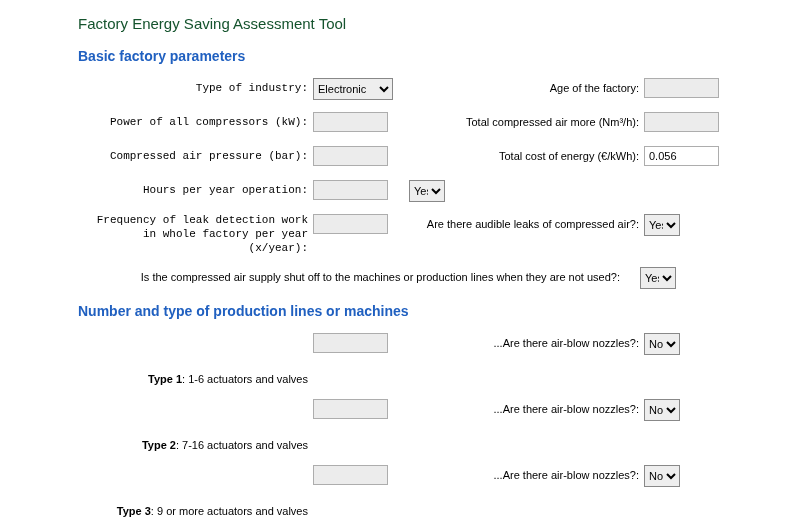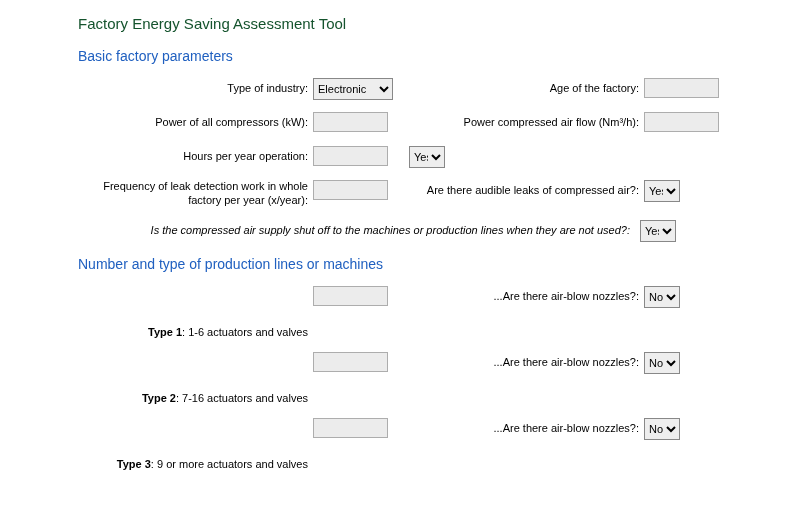--- a/index.html
+++ b/index.html
@@ -16,21 +16,21 @@
     }
     .title {
       color: #14532d;
       font-size: 15px;
       font-weight: normal;
       margin-bottom: 16px;
     }
     .section-header {
       color: #2060c0;
       font-size: 14px;
-      font-weight: normal;
+      font-weight: bold;
       margin-bottom: 14px;
     }
     .row {
       display: flex;
       align-items: flex-start;
       margin-bottom: 12px;
       font-size: 11px;
       color: #000;
     }
     .row.tight { margin-bottom: 8px; }
@@ -41,21 +41,21 @@
       font-size: 11px;
       line-height: 1.25;
       display: flex;
       align-items: center;
       justify-content: flex-end;
       min-height: 22px;
     }
     .label-multiline {
       min-height: 28px;
     }
-    .left-label { width: 235px; }
+    .left-label { width: 235px; font-family: Liberation Mono, monospace; }
     .right-label { width: 235px; }
     .gap { width: 16px; }
     input.text-input {
       width: 75px;
       height: 20px;
       border: 1px solid #adadad;
       background: #ececec;
       font-size: 11px;
       padding: 0 4px;
     }
@@ -68,29 +68,28 @@
       border: 1px solid #888;
       background: #eee;
       font-size: 11px;
     }
     select.dropdown.small {
       width: 36px;
     }
     .full-row-label {
       text-align: left;
       width: 562px;
-      padding-right: 10px;
+      padding-right: 20px;
       font-size: 11px;
       color: #000;
       line-height: 1.25;
       min-height: 22px;
       display: flex;
       align-items: center;
       justify-content: flex-end;
-      font-style: italic;
     }
     .type-label {
       text-align: right;
       width: 235px;
       padding-right: 5px;
       font-size: 11px;
       color: #000;
       line-height: 1.25;
       min-height: 22px;
       display: flex;
@@ -116,24 +115,31 @@
     </select>
     <div class="gap"></div>
     <div class="label right-label">Age of the factory:</div>
     <input class="text-input" type="text" value="" style="">
   </div>
 
   <div class="row">
     <div class="label left-label">Power of all compressors (kW):</div>
     <input class="text-input" type="text" value="" style="">
     <div class="gap" style="width:21px;"></div>
-    <div class="label right-label">Power compressed air flow (Nm³/h):</div>
-    <input class="text-input" type="text" value="" style="">
-  </div>
-
+    <div class="label right-label">Total compressed air more (Nm³/h):</div>
+    <input class="text-input" type="text" value="" style="">
+  </div>
+
+  <div class="row">
+    <div class="label left-label">Compressed air pressure (bar):</div>
+    <input class="text-input" type="text" value="" style="">
+    <div class="gap" style="width:21px;"></div>
+    <div class="label right-label">Total cost of energy (€/kWh):</div>
+    <input class="text-input white" type="text" value="0.056" style="">
+  </div>
 
   <div class="row">
     <div class="label left-label">Hours per year operation:</div>
     <input class="text-input" type="text" value="" style="">
     <div class="gap" style="width:21px;"></div>
     <select class="dropdown small">
       <option>Yes</option>
     </select>
   </div>
 

